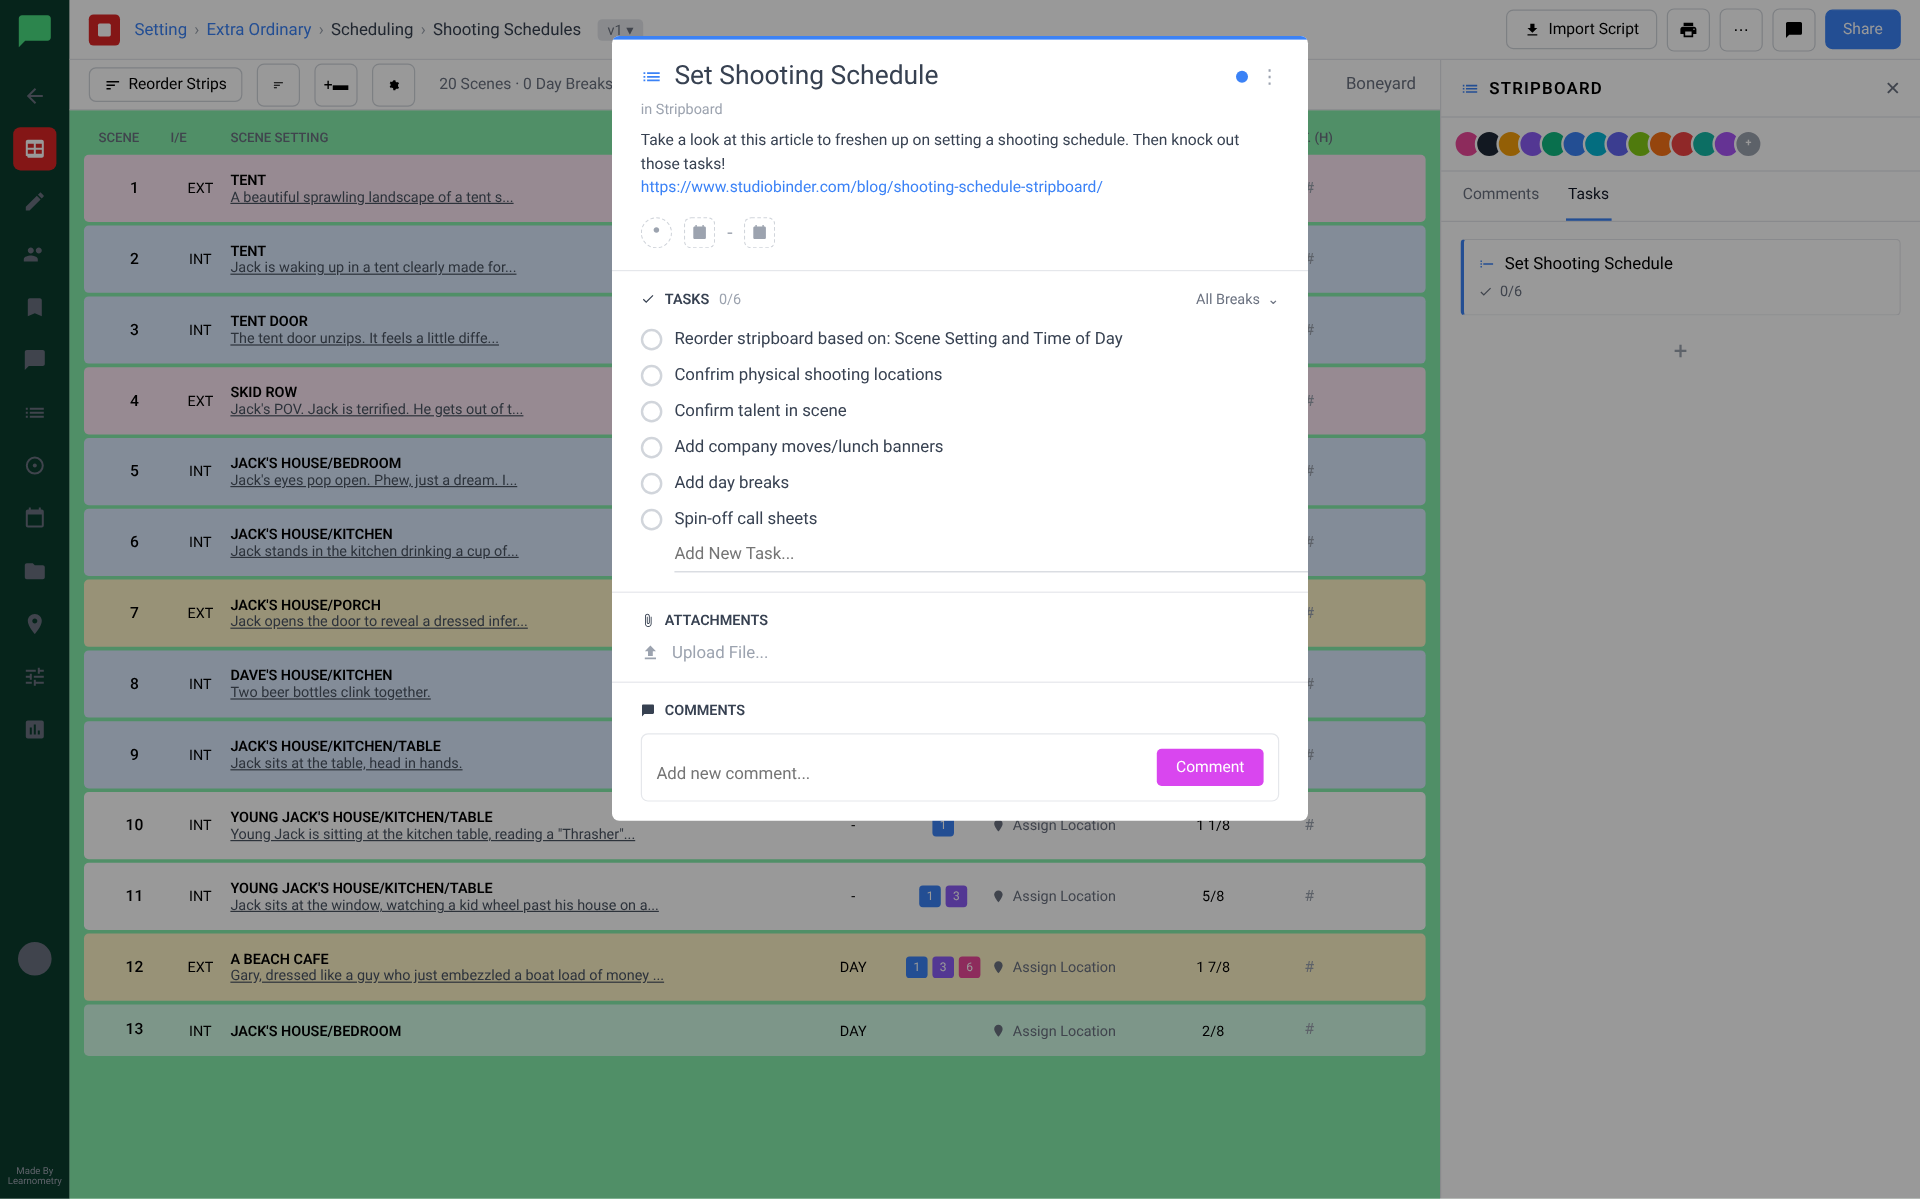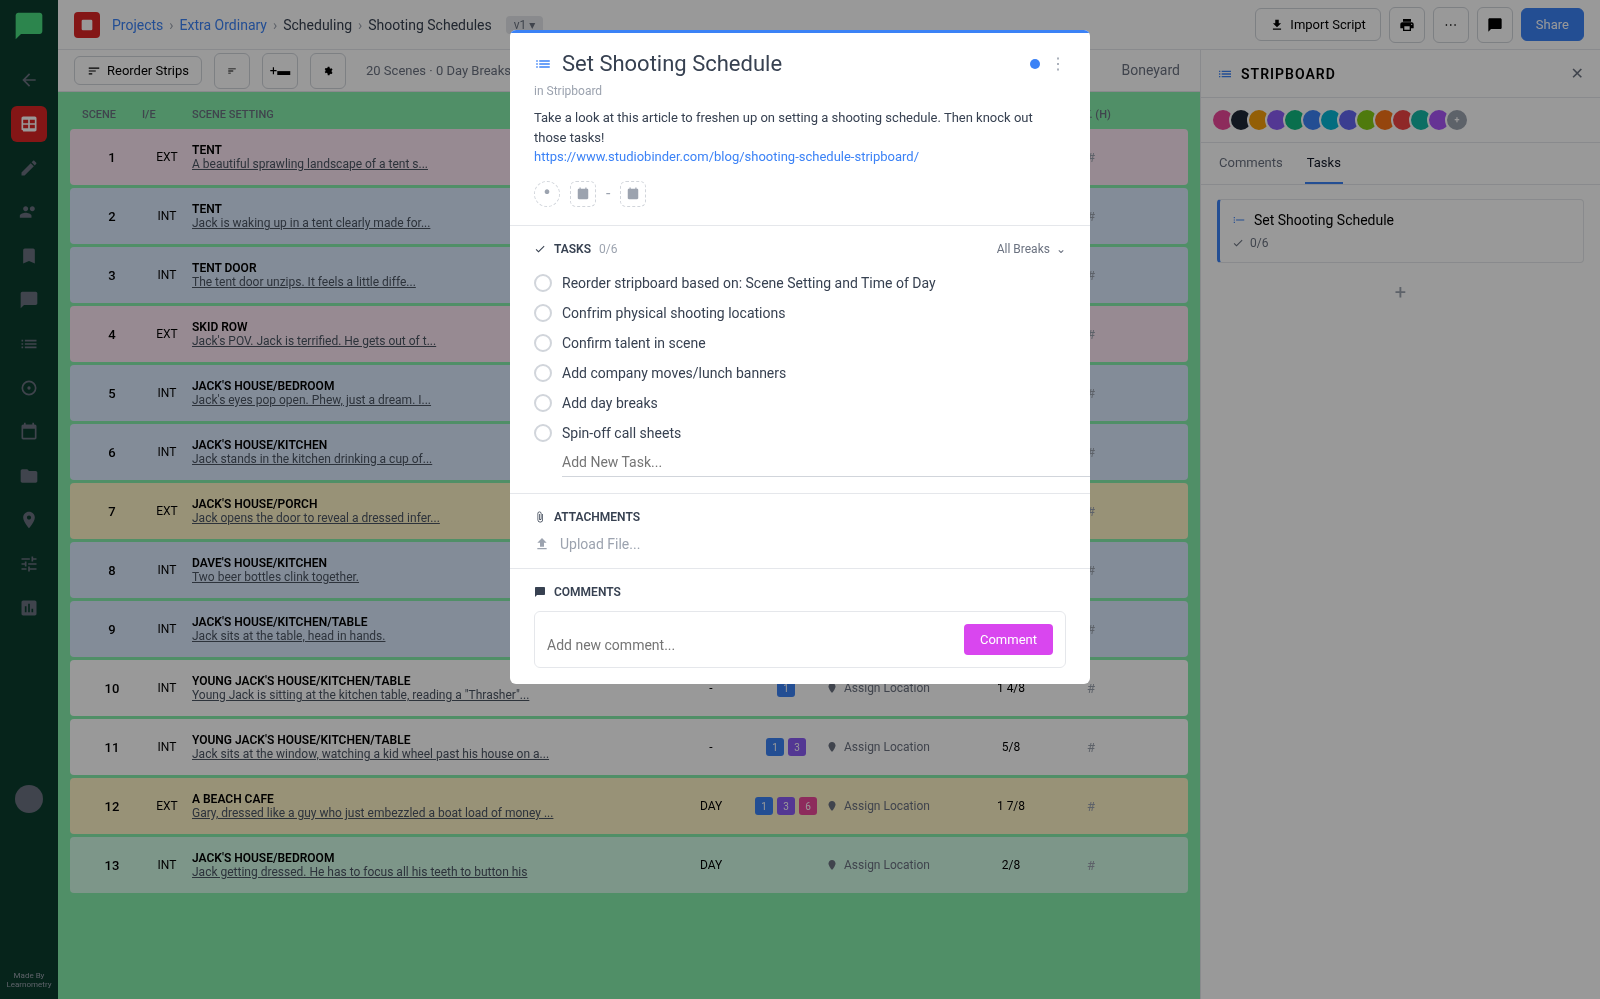--- a/index.html
+++ b/index.html
@@ -186,21 +186,21 @@
   </div>
 </div>
 
 <div class="top-header">
   <div class="app-icon">
       <svg viewBox="0 0 24 24">
         <rect x="4" y="4" width="16" height="16" rx="2"></rect>
       </svg>
     </div>
   <div class="breadcrumb">
-    <a>Projects</a>
+    <a>Setting</a>
     <span class="chevron">›</span>
     <a>Extra Ordinary</a>
     <span class="chevron">›</span>
     <span class="current">Scheduling</span>
     <span class="chevron">›</span>
     <span class="current">Shooting Schedules</span>
     <span class="version-tag"><span>v1</span> ▾</span>
   </div>
   <div class="header-actions">
     <button class="btn">
@@ -398,21 +398,21 @@
     <div class="tod">-</div>
     <div class="tags">
           <span class="tag-num t1">1</span>
         </div>
     <div class="location">
           <svg width="12" height="12" viewBox="0 0 24 24">
             <path d="M12 2C8.13 2 5 5.13 5 9c0 5.25 7 13 7 13s7-7.75 7-13c0-3.87-3.13-7-7-7z"></path>
           </svg>
           <span>Assign Location</span>
         </div>
-    <div class="pages">1 4/8</div>
+    <div class="pages">1 1/8</div>
     <div class="est">#</div>
     <div></div>
   </div>
       <div class="strip white">
     <div class="scene-num">11</div>
     <div class="ie">INT</div>
     <div class="setting">
           <div class="title">YOUNG JACK'S HOUSE/KITCHEN/TABLE</div>
           <div class="desc">Jack sits at the window, watching a kid wheel past his house on a...</div>
         </div>
@@ -452,21 +452,20 @@
         </div>
     <div class="pages">1 7/8</div>
     <div class="est">#</div>
     <div></div>
   </div>
       <div class="strip green">
     <div class="scene-num">13</div>
     <div class="ie">INT</div>
     <div class="setting">
           <div class="title">JACK'S HOUSE/BEDROOM</div>
-          <div class="desc">Jack getting dressed. He has to focus all his teeth to button his</div>
         </div>
     <div class="tod">DAY</div>
     <div class="tags"></div>
     <div class="location">
           <svg width="12" height="12" viewBox="0 0 24 24">
             <path d="M12 2C8.13 2 5 5.13 5 9c0 5.25 7 13 7 13s7-7.75 7-13c0-3.87-3.13-7-7-7z"></path>
           </svg>
           <span>Assign Location</span>
         </div>
     <div class="pages">2/8</div>

